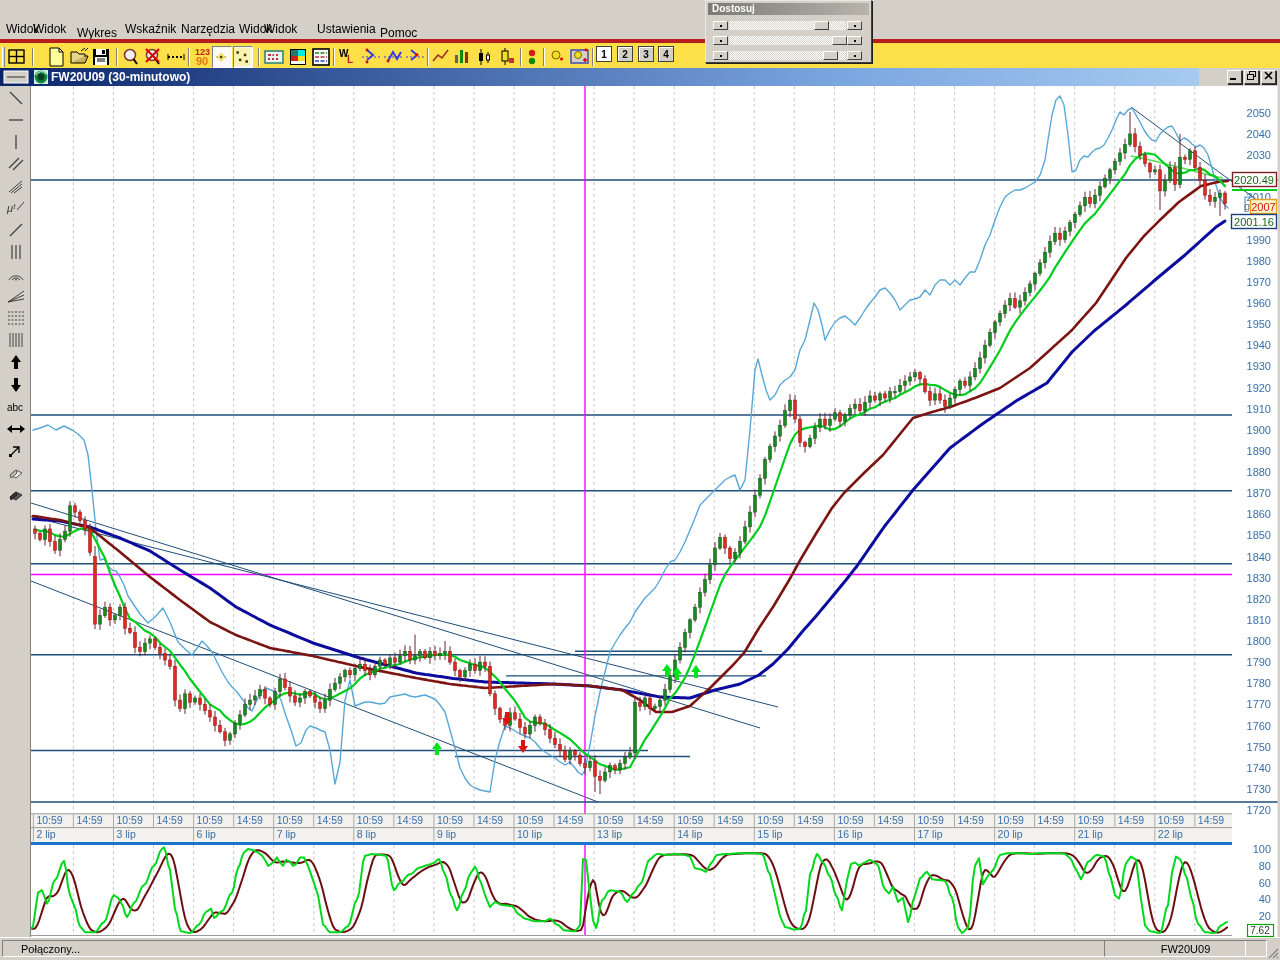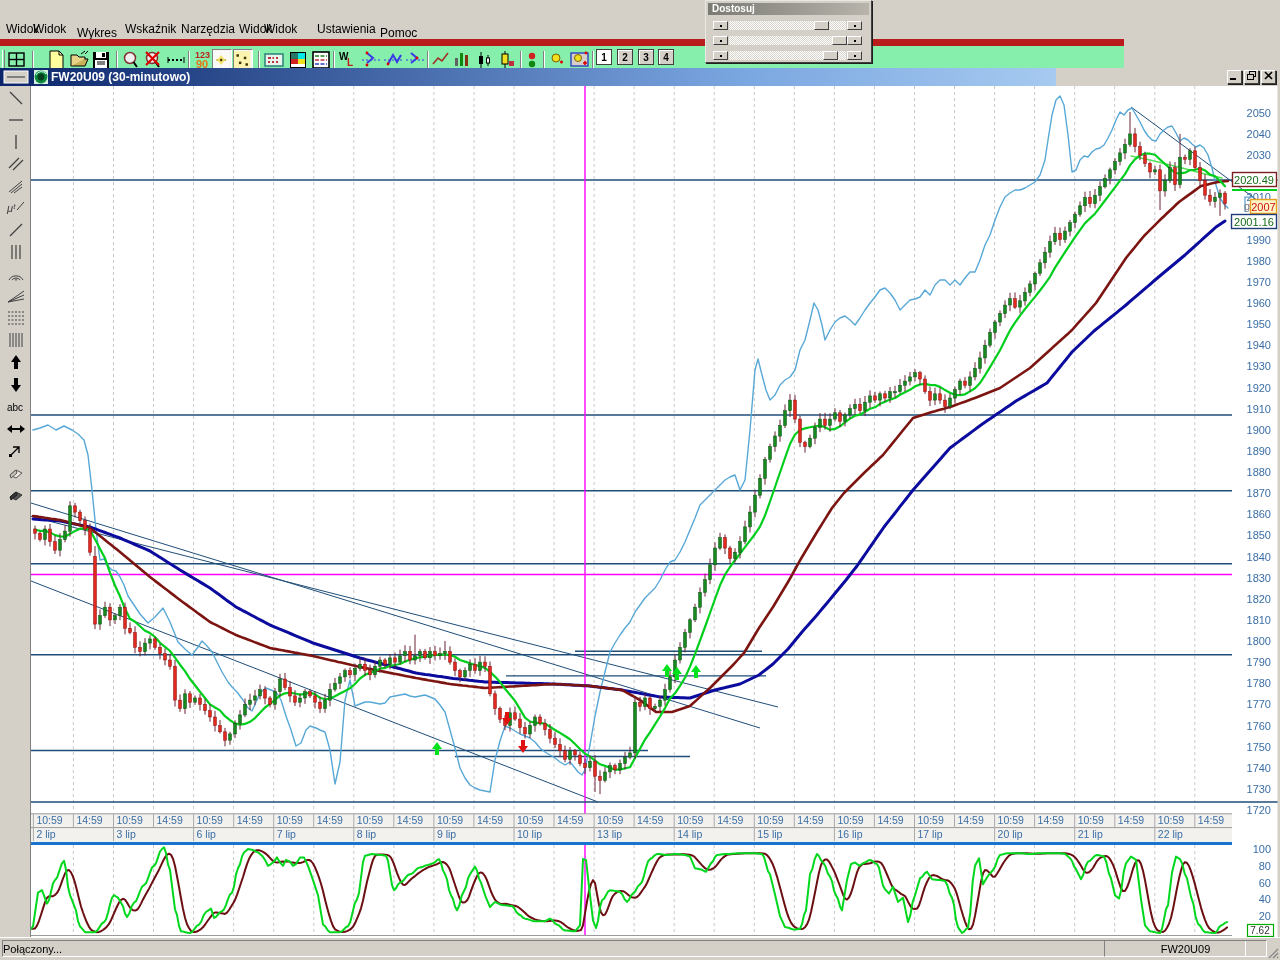--- a/index.html
+++ b/index.html
@@ -5,21 +5,21 @@
       <span style="position:absolute;left:6px;top:4px">Widok</span>
       <span style="position:absolute;left:33px;top:4px">Widok</span>
       <span style="position:absolute;left:77px;top:8px">Wykres</span>
       <span style="position:absolute;left:125px;top:4px">Wskaźnik</span>
       <span style="position:absolute;left:181px;top:4px">Narzędzia</span>
       <span style="position:absolute;left:239px;top:4px">Widok</span>
       <span style="position:absolute;left:264px;top:4px">Widok</span>
       <span style="position:absolute;left:317px;top:4px">Ustawienia</span>
       <span style="position:absolute;left:380px;top:8px">Pomoc</span>
     </div>
-    <div style="position:absolute;left:0;top:39px;width:1124px;height:29px;background:#86efac;border-top:7px solid #b91c1c">
+    <div style="position:absolute;left:0;top:39px;width:1280px;height:29px;background:#fde047;border-top:4px solid #b91c1c">
       <div style="position:absolute;left:2px;top:4px;width:3px;height:20px;border-left:1px solid #fff;border-right:1px solid #808080"></div>
       <svg width="22" height="22" viewBox="0 0 22 22" style="position:absolute;left:6px;top:3px;">
         <rect x="3" y="4" width="15" height="13" fill="none" stroke="#000" stroke-width="1.4"></rect>
         <line x1="10.5" y1="4" x2="10.5" y2="17" stroke="#000" stroke-width="1.4"></line>
         <line x1="3" y1="10.5" x2="18" y2="10.5" stroke="#000" stroke-width="1.4"></line>
       </svg>
       <div style="position:absolute;left:32px;top:5px;width:2px;height:18px;border-left:1px solid #808080;border-right:1px solid #fff"></div>
       <svg width="22" height="22" viewBox="0 0 22 22" style="position:absolute;left:45px;top:3px;">
         <path d="M5 2 h9 l4 4 v14 h-13 z" fill="#ffff9e" stroke="#000"></path>
         <path d="M14 2 v4 h4" fill="none" stroke="#000"></path>
@@ -149,21 +149,21 @@
         <circle cx="9" cy="9" r="3.5" fill="#f0e020" stroke="#806000"></circle>
         <path d="M14 14 h4 m-2 -2 v4" stroke="#d00" stroke-width="1.6"></path>
         <circle cx="17" cy="4" r="1.4" fill="#d00"></circle>
       </svg>
       <div style="position:absolute;left:592px;top:5px;width:2px;height:18px;border-left:1px solid #808080;border-right:1px solid #fff"></div>
       <div style="position:absolute;left:596px;top:3px;width:16px;height:16px;background:#fff;border:1px solid #404040;font:bold 10px 'Liberation Sans';text-align:center;line-height:16px">1</div>
       <div style="position:absolute;left:617px;top:3px;width:16px;height:16px;background:#d4d0c8;border:1px solid #404040;box-shadow:inset 1px 1px 0 #fff;font:bold 10px 'Liberation Sans';text-align:center;line-height:16px">2</div>
       <div style="position:absolute;left:638px;top:3px;width:16px;height:16px;background:#d4d0c8;border:1px solid #404040;box-shadow:inset 1px 1px 0 #fff;font:bold 10px 'Liberation Sans';text-align:center;line-height:16px">3</div>
       <div style="position:absolute;left:658px;top:3px;width:16px;height:16px;background:#d4d0c8;border:1px solid #404040;box-shadow:inset 1px 1px 0 #fff;font:bold 10px 'Liberation Sans';text-align:center;line-height:16px">4</div>
     </div>
-    <div style="position:absolute;left:0;top:68px;width:1056px;height:18px;background:linear-gradient(90deg,#0a246a,#7aa6e0 70%,#a6caf0)">
+    <div style="position:absolute;left:0;top:68px;width:1199px;height:18px;background:linear-gradient(90deg,#0a246a,#7aa6e0 70%,#a6caf0)">
       <svg width="14" height="14" viewBox="0 0 14 14" style="position:absolute;left:34px;top:2px">
         <rect x="0" y="0" width="14" height="14" fill="#d4f0e0"></rect>
         <circle cx="7" cy="7" r="6.4" fill="#0a8a3c"></circle>
         <circle cx="7" cy="7" r="3.4" fill="#063f20"></circle>
         <path d="M2 5 a5.8 5.8 0 0 1 10 -1" fill="none" stroke="#cfe"></path>
       </svg>
       <span style="position:absolute;left:51px;top:2px;color:#fff;font:bold 12px 'Liberation Sans'">FW20U09 (30-minutowo)</span>
       <div style="position:absolute;left:1227px;top:2px;width:15px;height:14px;background:#d4d0c8;border:1px solid;border-color:#fff #404040 #404040 #fff;box-shadow:1px 1px 0 #202020;font:bold 9px 'Liberation Mono';text-align:center;line-height:12px"><svg width="9" height="9" viewBox="0 0 9 9">
           <rect x="0" y="7" width="6" height="2" fill="#000"></rect>
         </svg></div>
@@ -993,18 +993,18 @@
       <div style="position:absolute;left:7px;top:50px;width:15px;height:9px;background:#d4d0c8;border:1px solid;border-color:#fff #404040 #404040 #fff">
         <div style="position:absolute;left:6px;top:3px;width:2px;height:2px;background:#000"></div>
       </div>
       <div style="position:absolute;left:23px;top:50px;width:117px;height:9px;background:repeating-conic-gradient(#fff 0 25%,#d8d4cc 0 50%) 0 0/2px 2px"></div>
       <div style="position:absolute;left:117px;top:50px;width:15px;height:9px;background:#d4d0c8;border:1px solid;border-color:#fff #404040 #404040 #fff"></div>
       <div style="position:absolute;left:141px;top:50px;width:15px;height:9px;background:#d4d0c8;border:1px solid;border-color:#fff #404040 #404040 #fff">
         <div style="position:absolute;left:6px;top:3px;width:2px;height:2px;background:#000"></div>
       </div>
     </div>
     <div style="position:absolute;left:0;top:937px;width:1280px;height:23px;background:#d4d0c8;border-top:1px solid #fff;font:11px 'Liberation Sans';color:#000">
-      <div style="position:absolute;left:2px;top:2px;width:1244px;height:17px;border:1px solid;border-color:#808080 #fff #fff #808080;padding:2px 0 0 0">Połączony...</div>
+      <div style="position:absolute;left:2px;top:2px;width:1244px;height:17px;border:1px solid;border-color:#808080 #fff #fff #808080;padding:2px 0 0 18px">Połączony...</div>
       <div style="position:absolute;left:1104px;top:2px;width:163px;height:17px;border:1px solid;border-color:#808080 #fff #fff #808080;padding:2px 0 0 0;text-align:center">FW20U09</div>
       <svg width="12" height="12" viewBox="0 0 12 12" style="position:absolute;left:1267px;top:9px">
         <path d="M11 2 L2 11 M11 6 L6 11 M11 10 L10 11" stroke="#808080" stroke-width="1.2"></path>
       </svg>
     </div>
   </div>
 </body></html>

